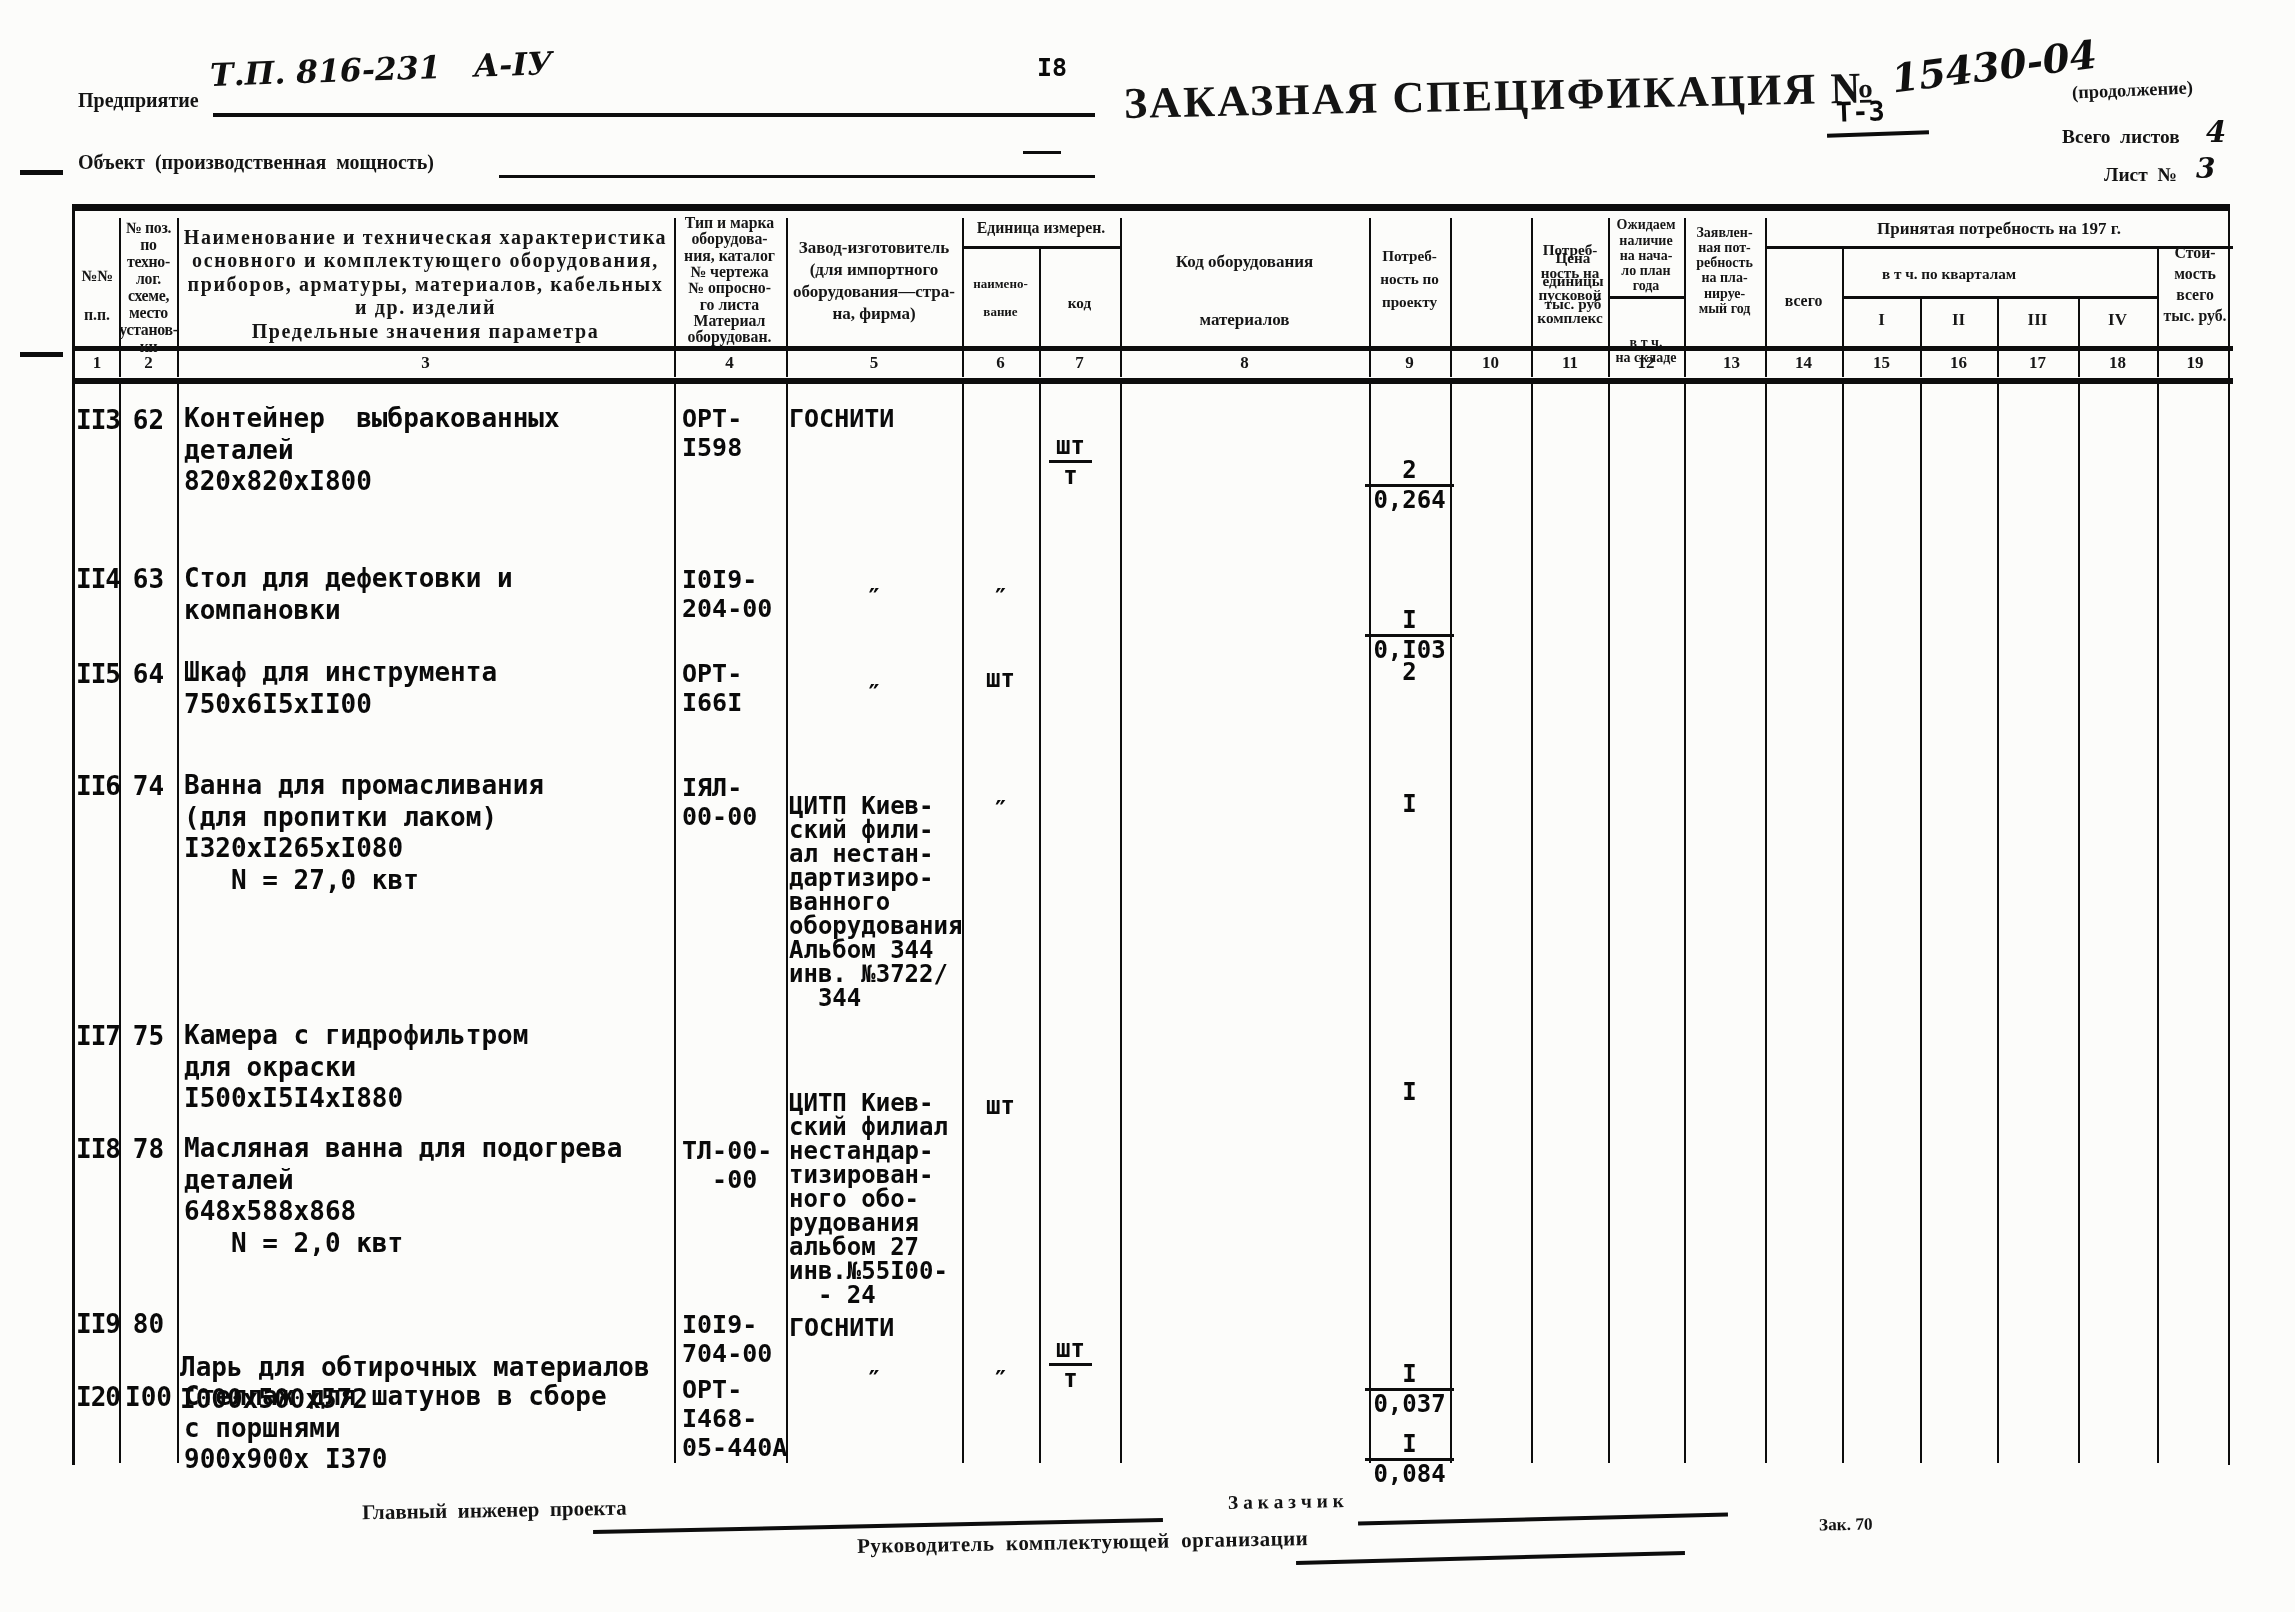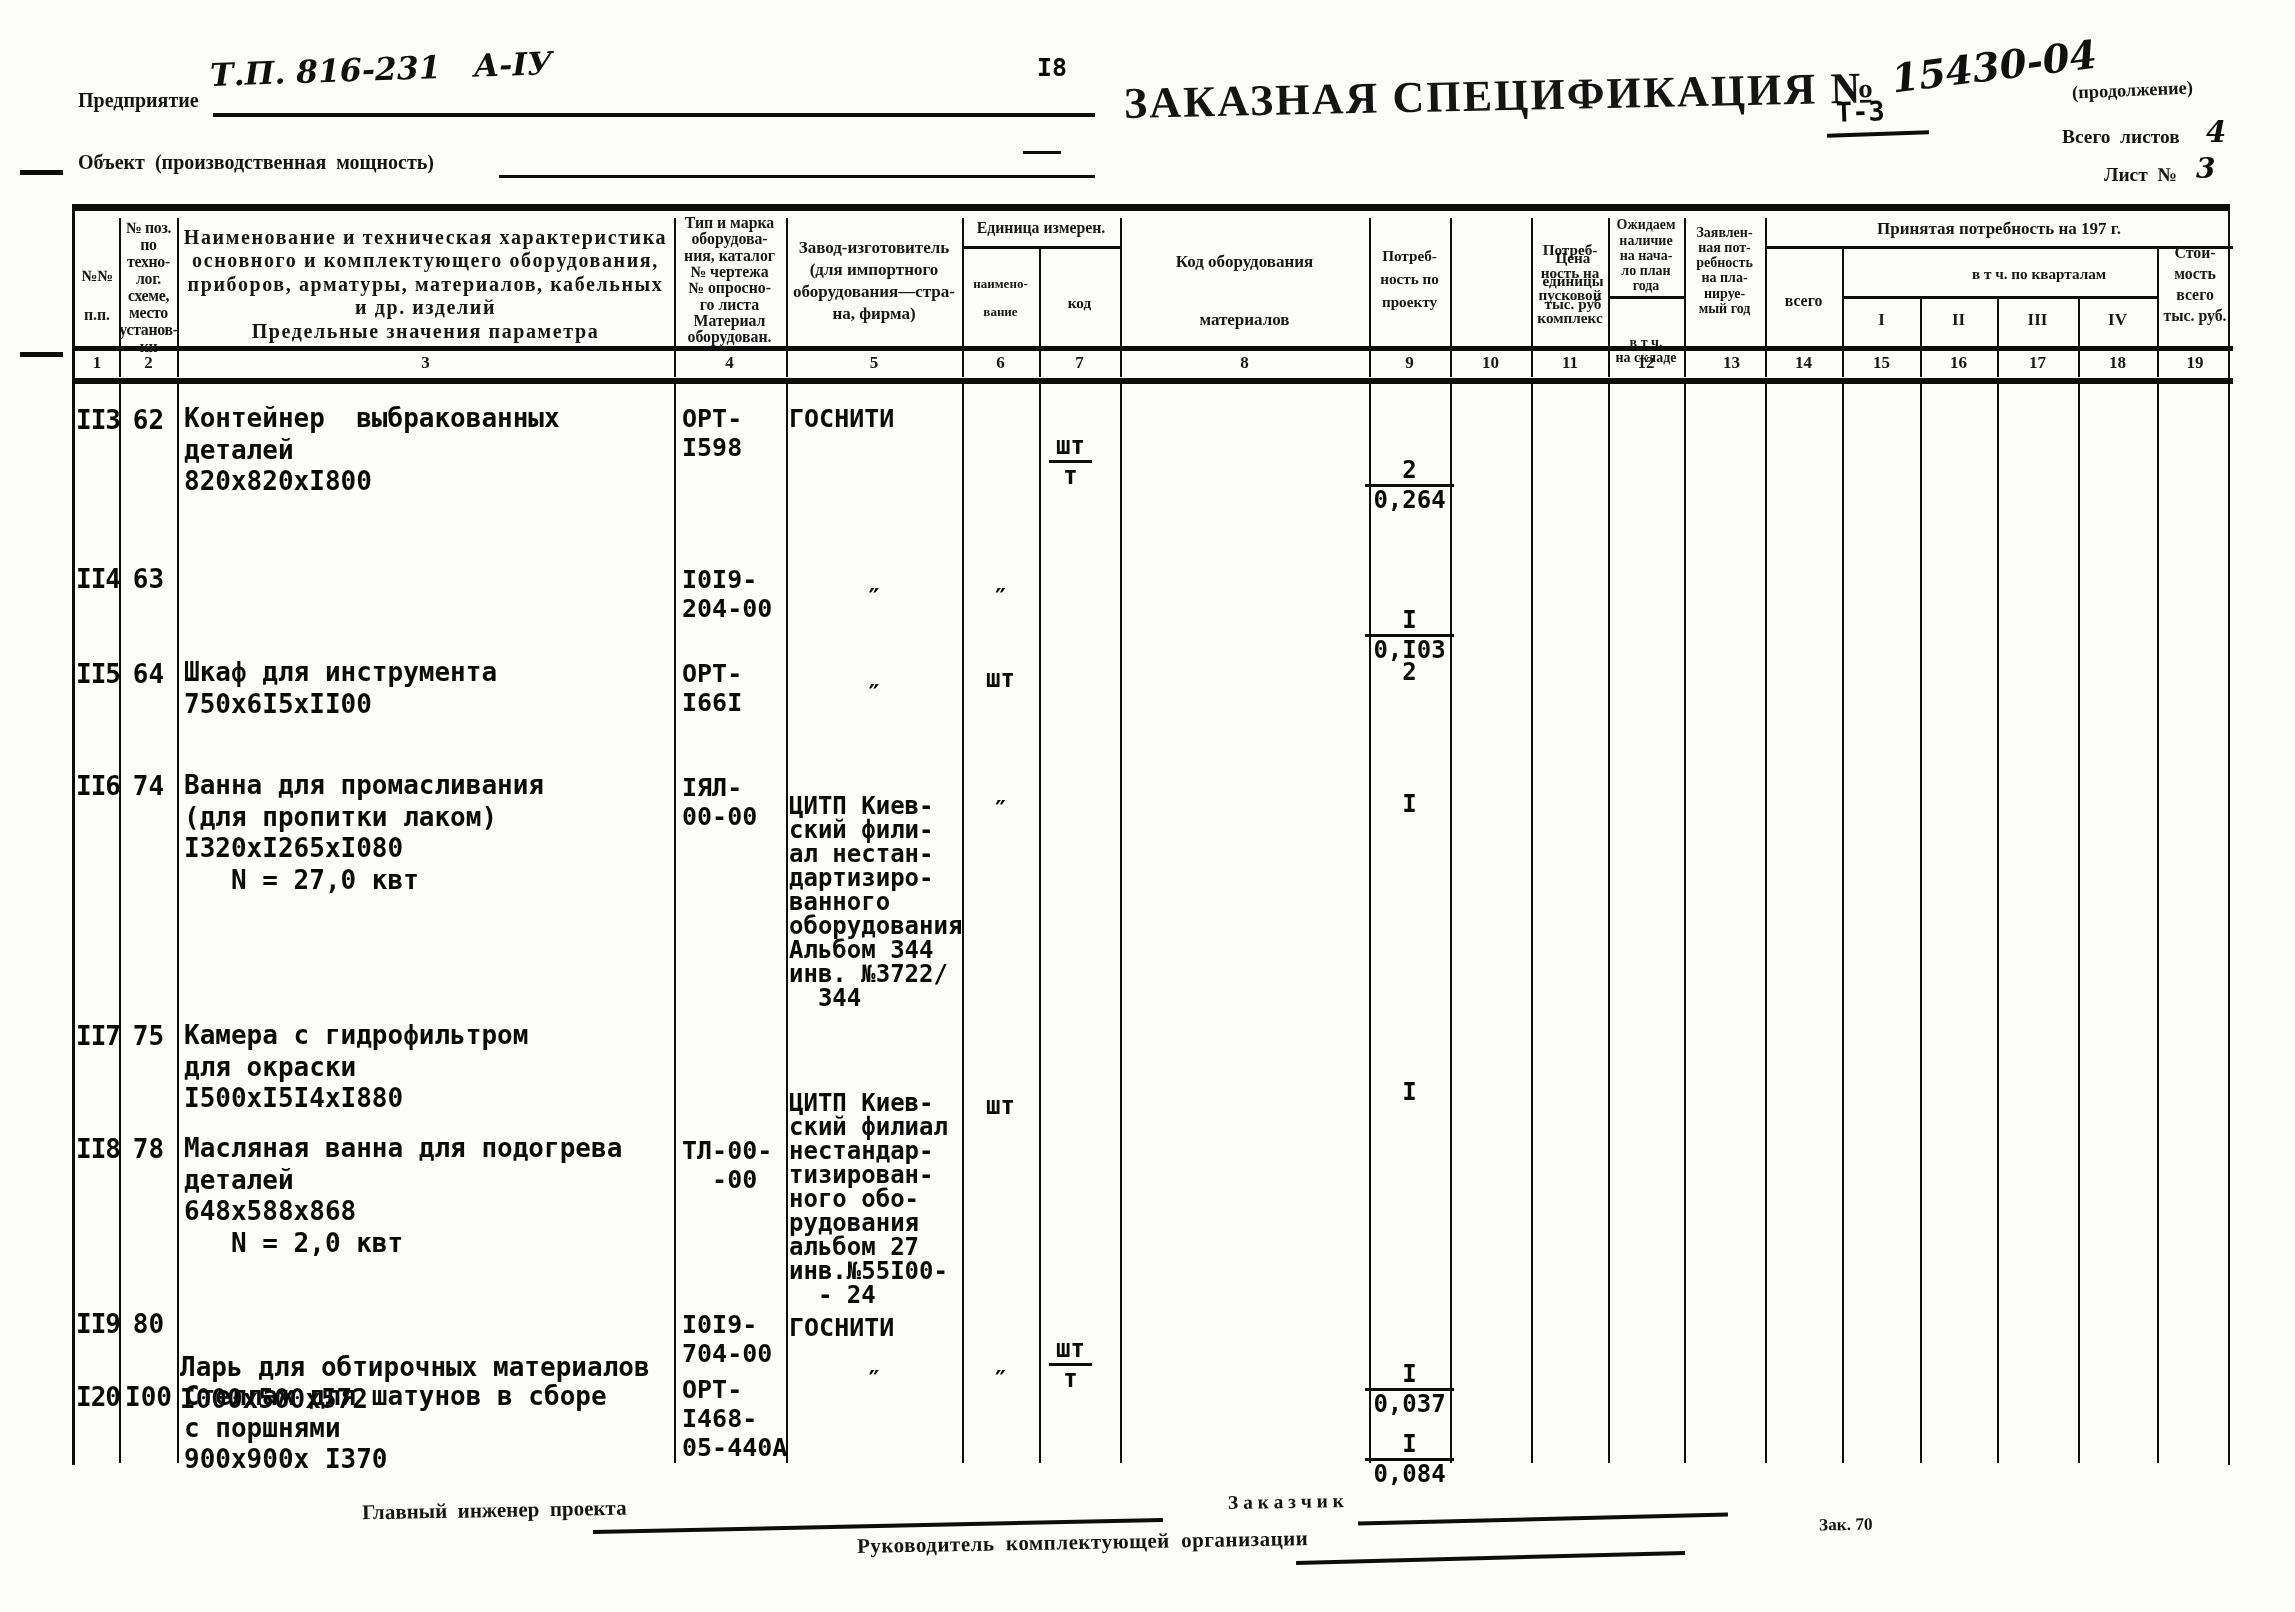--- a/index.html
+++ b/index.html
@@ -166,21 +166,21 @@
     <div class="abs hc c" style="left:1533px;top:89px;width:76px;font-size:14px;line-height:15.2px;margin-top:35px;">в т ч.
 на складе</div>
     <div class="abs hc c" style="left:1609px;top:13.7px;width:81px;font-size:14px;line-height:15.2px;">Заявлен-
 ная пот-
 ребность
 на пла-
 нируе-
 мый год</div>
     <div class="abs hc c" style="left:1690px;top:7.9px;width:468px;font-size:17px;">Принятая  потребность  на 197   г.</div>
     <div class="abs hc c" style="left:1690px;top:81px;width:77px;font-size:15.8px;">всего</div>
-    <div class="abs hc c" style="left:1767px;top:54px;width:314px;font-size:15.2px;padding-left:40px;">в  т  ч.  по  кварталам</div>
+    <div class="abs hc c" style="left:1717px;top:54px;width:314px;font-size:15.2px;">в  т  ч.  по  кварталам</div>
     <div class="abs hc c" style="left:1767px;top:99px;width:79px;font-size:17px;">I</div>
     <div class="abs hc c" style="left:1845px;top:99px;width:77px;font-size:17px;">II</div>
     <div class="abs hc c" style="left:1922px;top:99px;width:81px;font-size:17px;">III</div>
     <div class="abs hc c" style="left:2003px;top:99px;width:79px;font-size:17px;">IV</div>
     <div class="abs hc c" style="left:2082px;top:30.5px;width:76px;font-size:15.8px;line-height:21px;">Стои-
 мость
 всего
 тыс. руб.</div>
 
     <div class="abs typed t50" style="left:1.1px;top:194px;letter-spacing:-1.1px;">ІІ3</div>
@@ -193,20 +193,22 @@
     <div class="abs typed t48" style="left:714px;top:193px;">ГОСНИТИ</div>
     <div class="abs typed t46 c" style="left:887px;top:195px;width:77px;">
       <span class="ufr"><span class="fn">шт</span><span class="fd">т</span></span>
     </div>
     <div class="abs typed t46" style="left:1290px;top:192px;width:89px;">
       <span class="qn">2</span><span class="qd">0,264</span>
     </div>
 
     <div class="abs typed t50" style="left:1.1px;top:353px;letter-spacing:-1.1px;">ІІ4</div>
     <div class="abs typed t50 c" style="left:44px;top:353px;width:59px;">63</div>
+    <div class="abs typed t50" style="left:109px;top:352px;">Стол для дефектовки и
+компановки</div>
     <div class="abs typed t48" style="left:607px;top:354px;">І0І9-
 204-00</div>
     <div class="abs typed t46 c" style="left:711px;top:374px;width:176px;">″</div>
     <div class="abs typed t46 c" style="left:887px;top:374px;width:77px;">″</div>
     <div class="abs typed t46" style="left:1290px;top:342px;width:89px;">
       <span class="qn">І</span><span class="qd">0,І03</span>
     </div>
 
     <div class="abs typed t50" style="left:1.1px;top:448px;letter-spacing:-1.1px;">ІІ5</div>
     <div class="abs typed t50 c" style="left:44px;top:448px;width:59px;">64</div>

